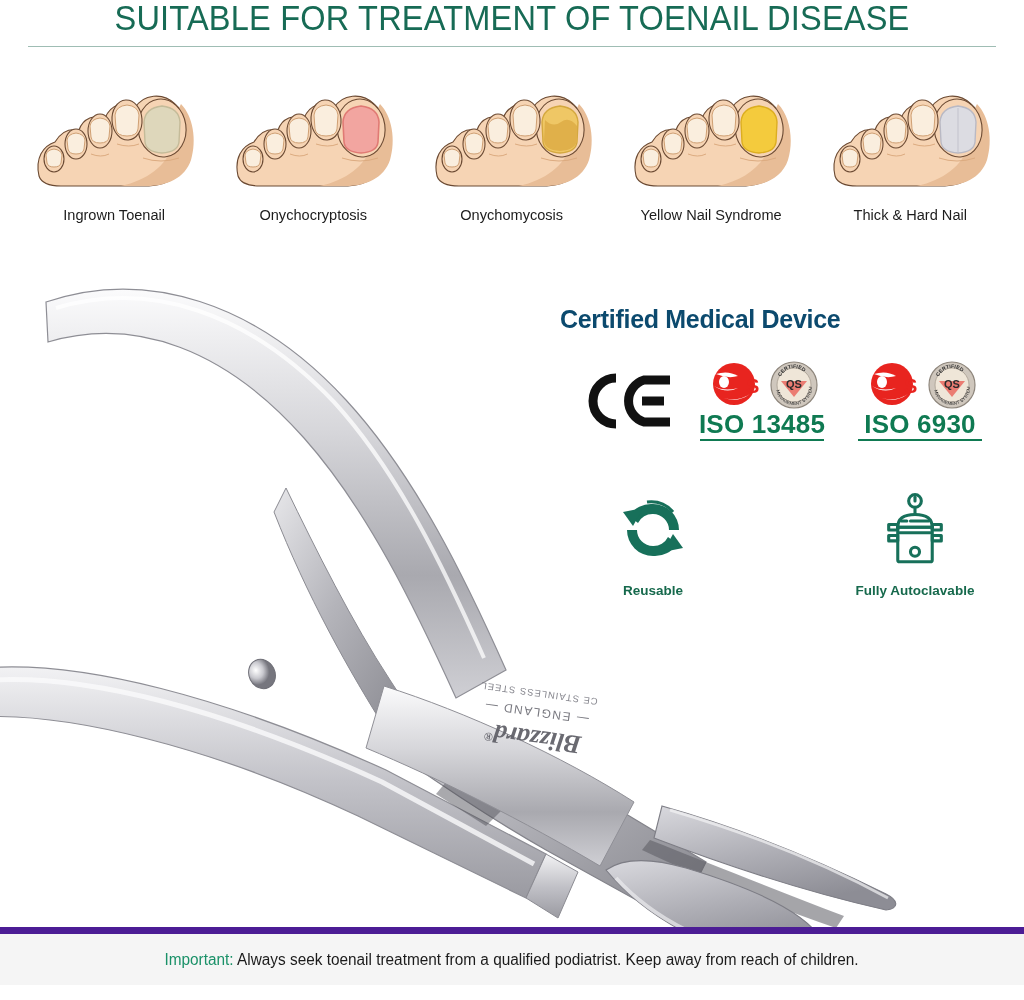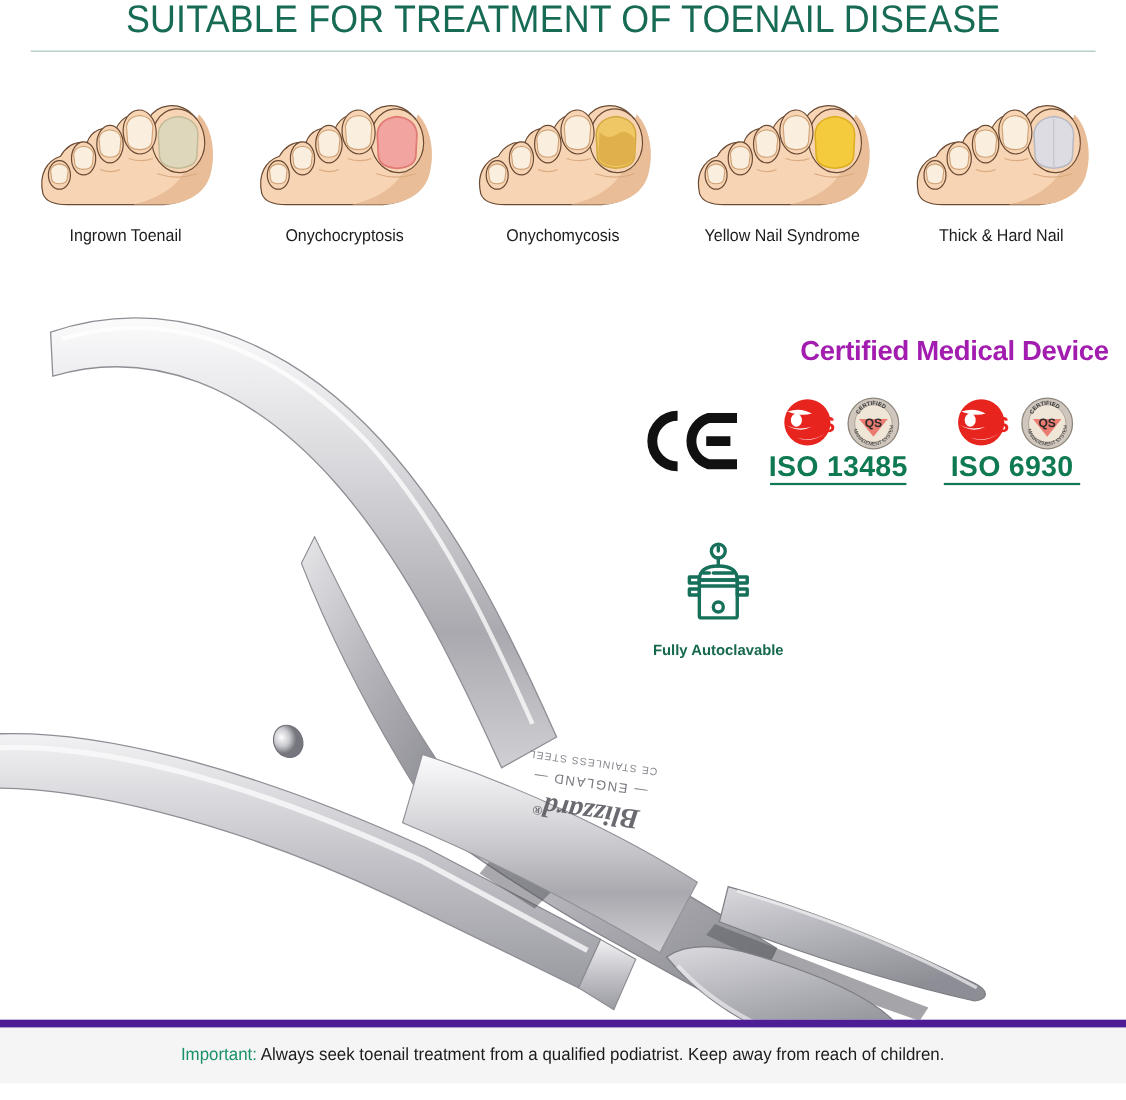--- a/index.html
+++ b/index.html
@@ -38,22 +38,22 @@
   .condition-label {
     margin-top: 10px;
     font-family: "Liberation Sans Narrow", "Liberation Sans", sans-serif;
     font-size: 15.5px; color: #1c1c1c; text-align: center;
     transform: scaleX(0.94); white-space: nowrap;
   }
 
   
   .cert-block { position: absolute; left: 560px; top: 305px; width: 448px; }
   .cert-heading {
-    text-align: right; font-size: 25px; font-weight: bold;
-    color: #a21caf; letter-spacing: -0.3px;
+    text-align: left; font-size: 25px; font-weight: bold;
+    color: #0c4a6e; letter-spacing: -0.3px;
   }
   .cert-row {
     margin-top: 26px; display: flex; align-items: center;
     justify-content: space-between; padding: 0 18px;
   }
   .ce-mark { width: 96px; height: 58px; }
   .iso-badge { width: 140px; display: flex; flex-direction: column; align-items: center; }
   .iso-imgs { display: flex; align-items: center; gap: 2px; height: 50px; }
   .iso-text {
     margin-top: 1px; font-size: 26px; font-weight: bold; color: #0f7a52;
@@ -378,20 +378,37 @@
             </text>
           </svg>
         </div>
         <div class="iso-text">ISO 6930</div>
         <div class="iso-underline"></div>
       </div>
     </div>
 
     <div class="features">
 
+      <div class="feature">
+        <div class="feature-icon">
+          <svg viewBox="0 0 72 72" width="72" height="72">
+            <g fill="#17705a">
+              <path d="M36 10 A26 26 0 0 1 62 36 L52 36 A16 16 0 0 0 36 20 Z"></path>
+              <path d="M36 62 A26 26 0 0 1 10 36 L20 36 A16 16 0 0 0 36 52 Z"></path>
+              <path d="M12 22 A26 26 0 0 1 36 10 L36 20 A16 16 0 0 0 21 29 Z"></path>
+              <path d="M60 50 A26 26 0 0 1 36 62 L36 52 A16 16 0 0 0 51 43 Z"></path>
+              <polygon points="6,18 26,14 16,32"></polygon>
+              <polygon points="66,54 46,58 56,40"></polygon>
+              <path d="M30 8 q16 -2 26 10" fill="none" stroke="#17705a" stroke-width="3"></path>
+            </g>
+            <circle cx="36" cy="36" r="11" fill="#ffffff"></circle>
+          </svg>
+        </div>
+        <div class="feature-label">Reusable</div>
+      </div>
 
       <div class="feature">
         <div class="feature-icon">
           <svg viewBox="0 0 86 86" width="84" height="84" fill="none" stroke="#17705a" stroke-width="3.4" stroke-linejoin="round" stroke-linecap="round">
             <circle cx="43" cy="11" r="7"></circle>
             <path d="M43 11 L43 7"></path>
             <path d="M43 18 L43 26"></path>
             <path d="M24 40 q0 -14 19 -14 q19 0 19 14 Z"></path>
             <path d="M24 40 L62 40"></path>
             <path d="M28 33 L34 33"></path>

